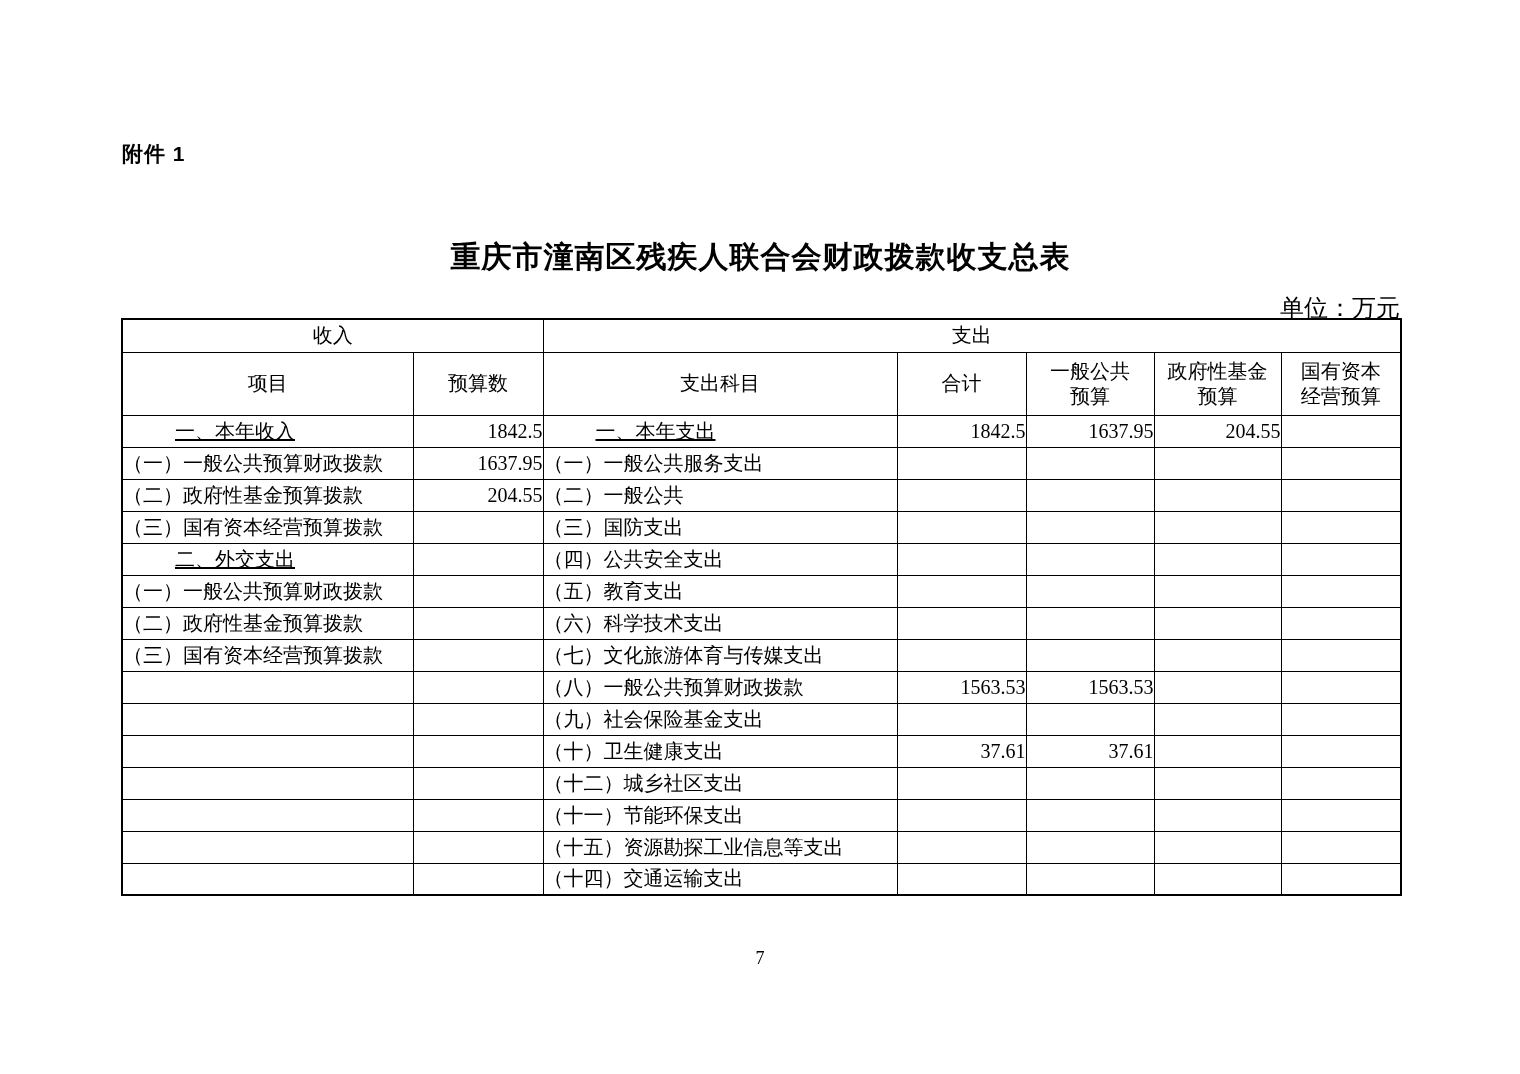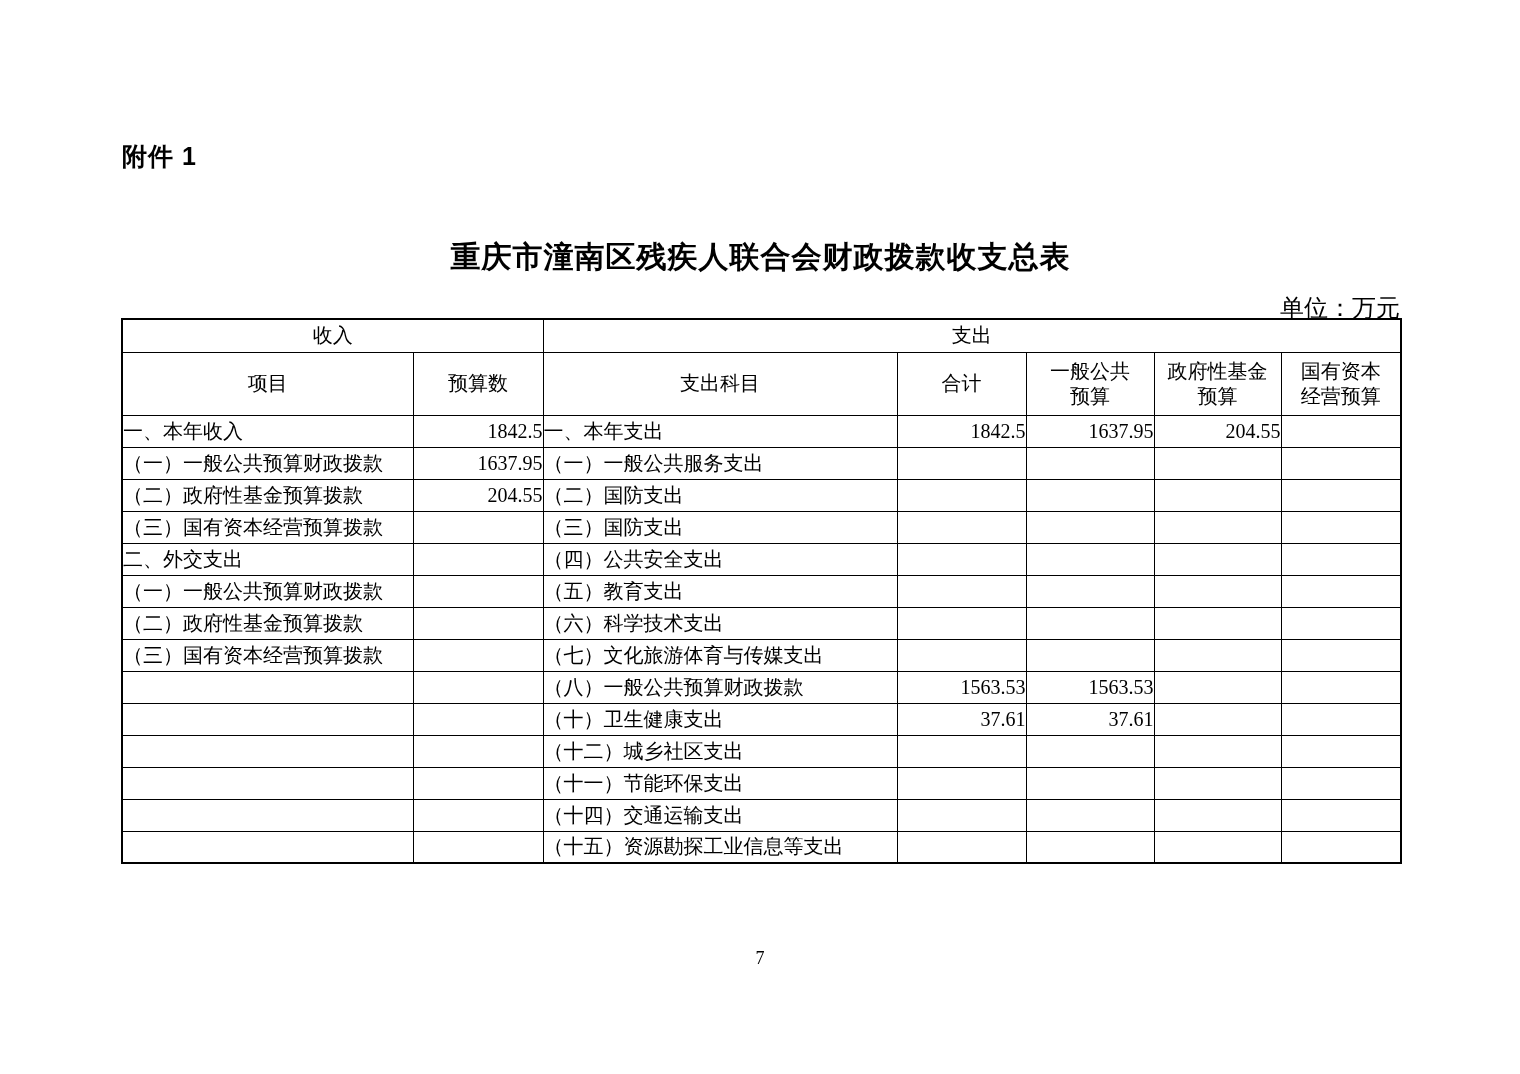--- a/index.html
+++ b/index.html
@@ -15,21 +15,21 @@
     color: #000000;
     font-family: "Liberation Serif", "DejaVu Serif", serif;
     overflow: hidden;
   }
   .attachment {
     position: absolute;
     left: 122px;
     top: 140px;
     font-family: "Liberation Sans", "DejaVu Sans", sans-serif;
     font-weight: 700;
-    font-size: 25px;
+    font-size: 21px;
     letter-spacing: 1px;
   }
   .doc-title {
     position: absolute;
     left: 121px;
     top: 237px;
     width: 1279px;
     margin: 0;
     text-align: center;
     font-family: "Liberation Serif", "DejaVu Serif", serif;
@@ -71,20 +71,22 @@
     font-size: 19px;
     white-space: pre-line;
     line-height: 1.25;
   }
   td.text-cell {
     text-align: left;
     padding-left: 12px;
     white-space: nowrap;
   }
   td.text-cell.section {
+    padding-left: 52px;
+    text-decoration: underline;
   }
   td.num-cell {
     text-align: right;
     padding-right: 10px;
     white-space: nowrap;
   }
   .page-number {
     position: absolute;
     left: 0;
     top: 948px;
@@ -147,21 +149,21 @@
           <td class="num-cell">1637.95</td>
           <td class="text-cell">（一）一般公共服务支出</td>
           <td class="num-cell"></td>
           <td class="num-cell"></td>
           <td class="num-cell"></td>
           <td class="num-cell"></td>
         </tr>
         <tr>
           <td class="text-cell">（二）政府性基金预算拨款</td>
           <td class="num-cell">204.55</td>
-          <td class="text-cell">（二）国防支出</td>
+          <td class="text-cell">（二）一般公共</td>
           <td class="num-cell"></td>
           <td class="num-cell"></td>
           <td class="num-cell"></td>
           <td class="num-cell"></td>
         </tr>
         <tr>
           <td class="text-cell">（三）国有资本经营预算拨款</td>
           <td class="num-cell"></td>
           <td class="text-cell">（三）国防支出</td>
           <td class="num-cell"></td>
@@ -210,20 +212,29 @@
           <td class="num-cell"></td>
           <td class="text-cell">（八）一般公共预算财政拨款</td>
           <td class="num-cell">1563.53</td>
           <td class="num-cell">1563.53</td>
           <td class="num-cell"></td>
           <td class="num-cell"></td>
         </tr>
         <tr>
           <td class="text-cell"></td>
           <td class="num-cell"></td>
+          <td class="text-cell">（九）社会保险基金支出</td>
+          <td class="num-cell"></td>
+          <td class="num-cell"></td>
+          <td class="num-cell"></td>
+          <td class="num-cell"></td>
+        </tr>
+        <tr>
+          <td class="text-cell"></td>
+          <td class="num-cell"></td>
           <td class="text-cell">（十）卫生健康支出</td>
           <td class="num-cell">37.61</td>
           <td class="num-cell">37.61</td>
           <td class="num-cell"></td>
           <td class="num-cell"></td>
         </tr>
         <tr>
           <td class="text-cell"></td>
           <td class="num-cell"></td>
           <td class="text-cell">（十二）城乡社区支出</td>
@@ -237,30 +248,30 @@
           <td class="num-cell"></td>
           <td class="text-cell">（十一）节能环保支出</td>
           <td class="num-cell"></td>
           <td class="num-cell"></td>
           <td class="num-cell"></td>
           <td class="num-cell"></td>
         </tr>
         <tr>
           <td class="text-cell"></td>
           <td class="num-cell"></td>
+          <td class="text-cell">（十五）资源勘探工业信息等支出</td>
+          <td class="num-cell"></td>
+          <td class="num-cell"></td>
+          <td class="num-cell"></td>
+          <td class="num-cell"></td>
+        </tr>
+        <tr>
+          <td class="text-cell"></td>
+          <td class="num-cell"></td>
           <td class="text-cell">（十四）交通运输支出</td>
-          <td class="num-cell"></td>
-          <td class="num-cell"></td>
-          <td class="num-cell"></td>
-          <td class="num-cell"></td>
-        </tr>
-        <tr>
-          <td class="text-cell"></td>
-          <td class="num-cell"></td>
-          <td class="text-cell">（十五）资源勘探工业信息等支出</td>
           <td class="num-cell"></td>
           <td class="num-cell"></td>
           <td class="num-cell"></td>
           <td class="num-cell"></td>
         </tr>
       </tbody>
   </table>
 
   <div class="page-number">7</div>
 

